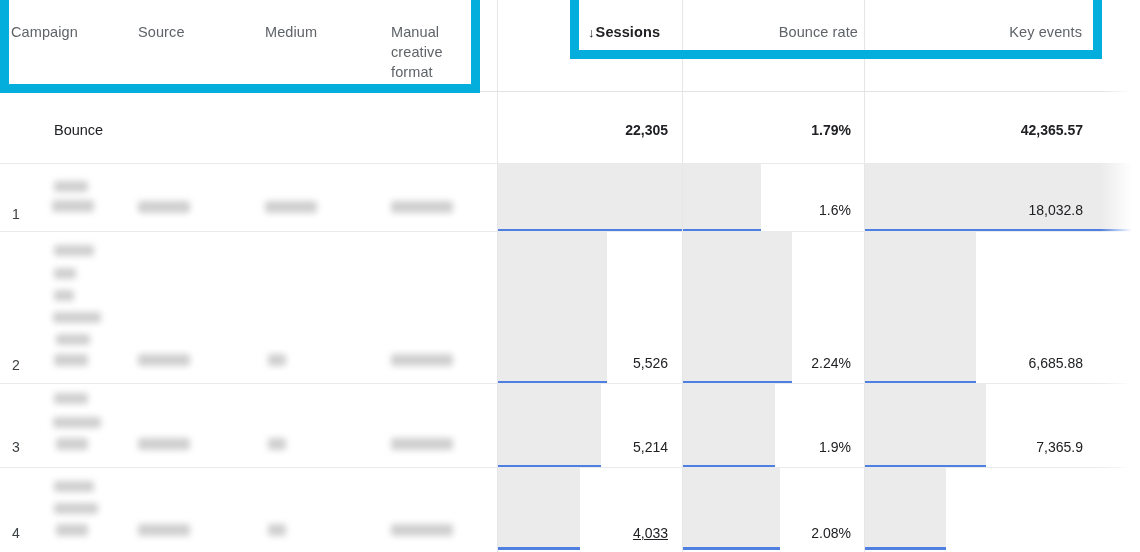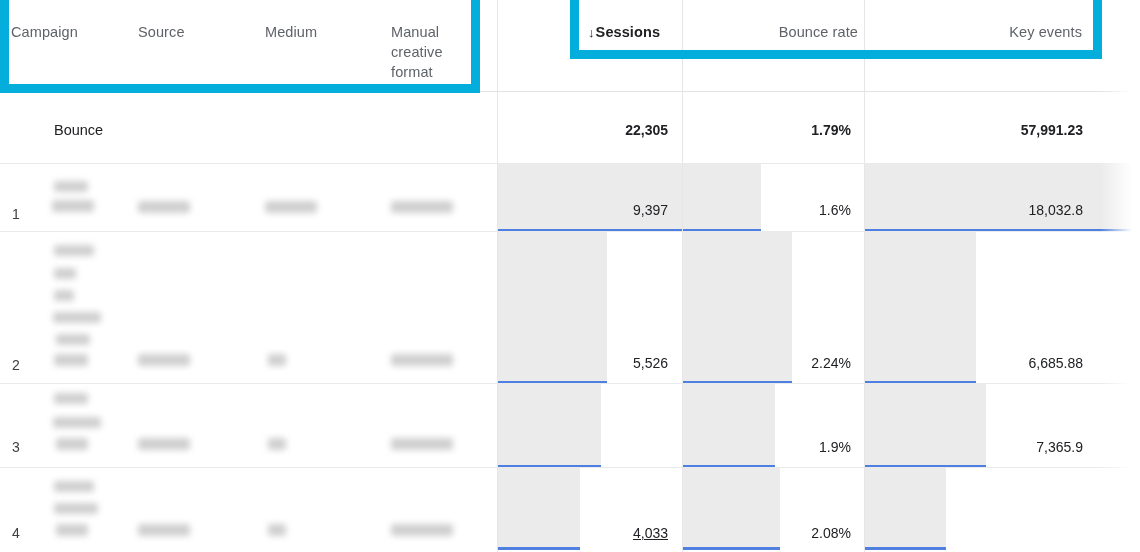--- a/index.html
+++ b/index.html
@@ -194,38 +194,37 @@
 
       <div class="hcell h-key">Key events</div>
       <div class="hcell h-bounce">Bounce rate</div>
     </div>
     <div class="head-border"></div>
 
     <div class="row" style="top:92px;height:72px;">
       <div class="label-cell totals-label" style="top:29px;">Bounce</div>
       <div class="val sessions" style="top:29px;font-weight:700;">22,305</div>
       <div class="val bounce" style="top:29px;font-weight:700;">1.79%</div>
-      <div class="val key" style="top:29px;font-weight:700;">57,991.23</div>
+      <div class="val key" style="top:29px;font-weight:700;">42,365.57</div>
     </div>
     <div class="row-sep" style="top:163px;"></div>
 
     <div class="row" style="top:164px;height:68px;">
       <div class="bar" style="left:498px;top:0px;width:184px;height:68px;"></div>
       <div class="bar" style="left:683px;top:0px;width:78px;height:68px;"></div>
       <div class="bar" style="left:865px;top:0px;width:275px;height:68px;"></div>
 
       <div class="rownum" style="top:41px;">1</div>
 
       <div class="blur" style="left:54px;top:17px;width:34px;height:11px;"></div>
       <div class="blur" style="left:52px;top:36px;width:42px;height:12px;"></div>
       <div class="blur" style="left:138px;top:37px;width:52px;height:12px;"></div>
       <div class="blur" style="left:265px;top:37px;width:52px;height:12px;"></div>
       <div class="blur" style="left:391px;top:37px;width:62px;height:12px;"></div>
 
-      <div class="val sessions" style="top:37px;">9,397</div>
       <div class="val bounce" style="top:37px;">1.6%</div>
       <div class="val key" style="top:37px;">18,032.8</div>
     </div>
     <div class="row-sep" style="top:231px;"></div>
 
     <div class="row" style="top:232px;height:152px;">
       <div class="bar" style="left:498px;top:0px;width:109px;height:152px;"></div>
       <div class="bar" style="left:683px;top:0px;width:109px;height:152px;"></div>
       <div class="bar" style="left:865px;top:0px;width:111px;height:152px;"></div>
 
@@ -256,20 +255,21 @@
       <div class="rownum" style="top:54px;">3</div>
 
       <div class="blur" style="left:54px;top:9px;width:34px;height:11px;"></div>
       <div class="blur" style="left:53px;top:33px;width:48px;height:11px;"></div>
       <div class="blur" style="left:56px;top:54px;width:32px;height:12px;"></div>
 
       <div class="blur" style="left:138px;top:54px;width:52px;height:12px;"></div>
       <div class="blur" style="left:268px;top:54px;width:18px;height:12px;"></div>
       <div class="blur" style="left:391px;top:54px;width:62px;height:12px;"></div>
 
+      <div class="val sessions" style="top:54px;">5,214</div>
       <div class="val bounce" style="top:54px;">1.9%</div>
       <div class="val key" style="top:54px;">7,365.9</div>
     </div>
     <div class="row-sep" style="top:467px;"></div>
 
     <div class="row" style="top:468px;height:84px;">
       <div class="bar" style="left:498px;top:0px;width:82px;height:82px;"></div>
       <div class="bar" style="left:683px;top:0px;width:97px;height:82px;"></div>
       <div class="bar" style="left:865px;top:0px;width:81px;height:82px;"></div>
 

